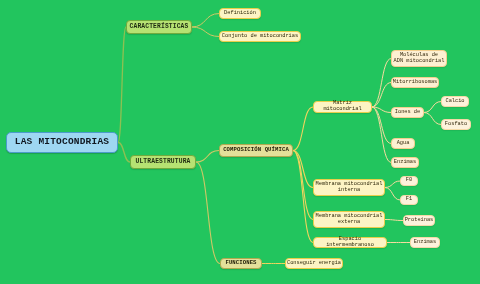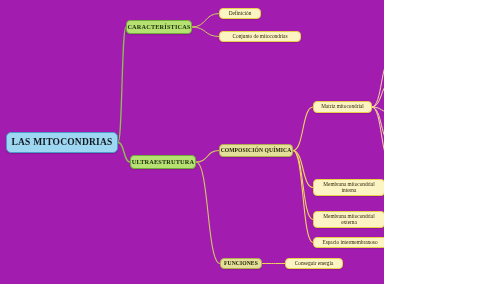--- a/index.html
+++ b/index.html
@@ -2,24 +2,24 @@
 <html><head>
 <meta charset="utf-8">
 <style>
   html, body {
     margin: 0;
     padding: 0;
     background: #ffffff;
   }
   #canvas {
     position: relative;
-    width: 384px;
+    width: 480px;
     height: 284px;
-    background: #a21caf;
-    font-family: Liberation Serif, serif;
+    background: #22c55e;
+    font-family: Liberation Mono, monospace;
     overflow: hidden;
   }
   #edges {
     position: absolute;
     left: 0;
     top: 0;
     width: 480px;
     height: 284px;
     pointer-events: none;
   }

